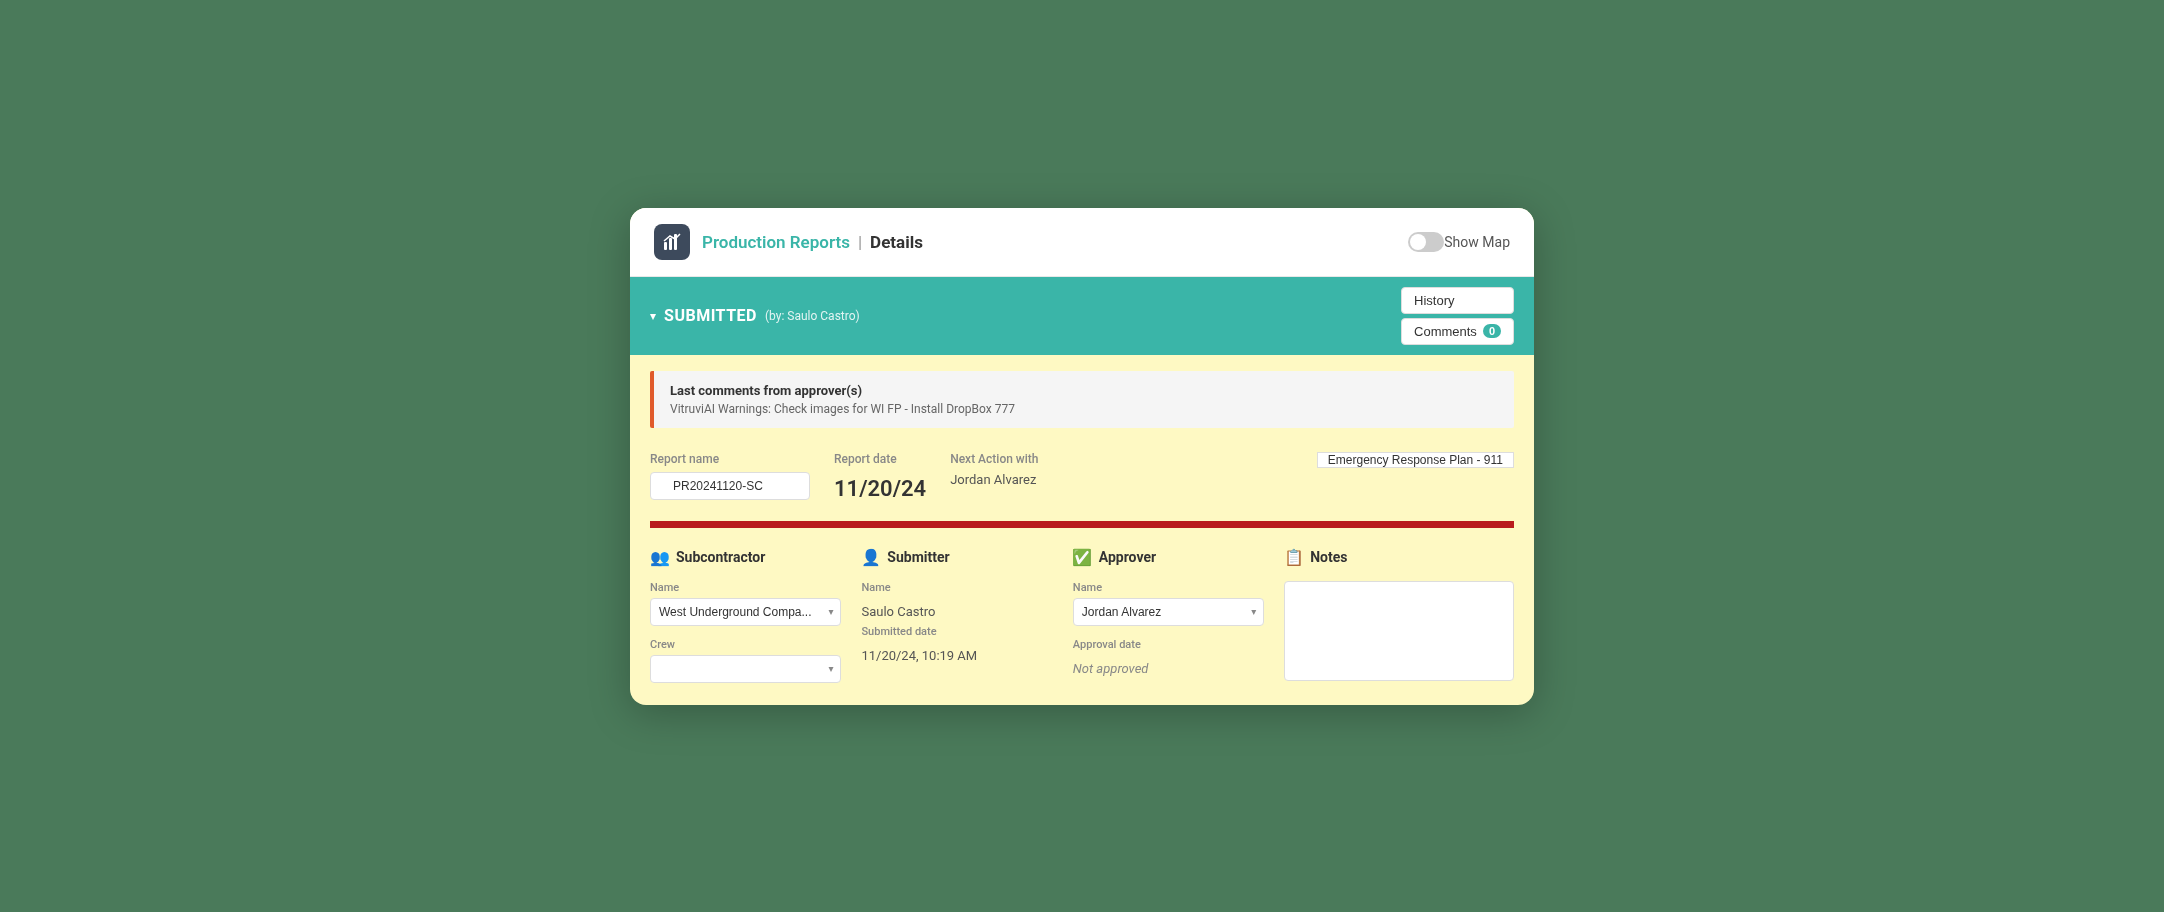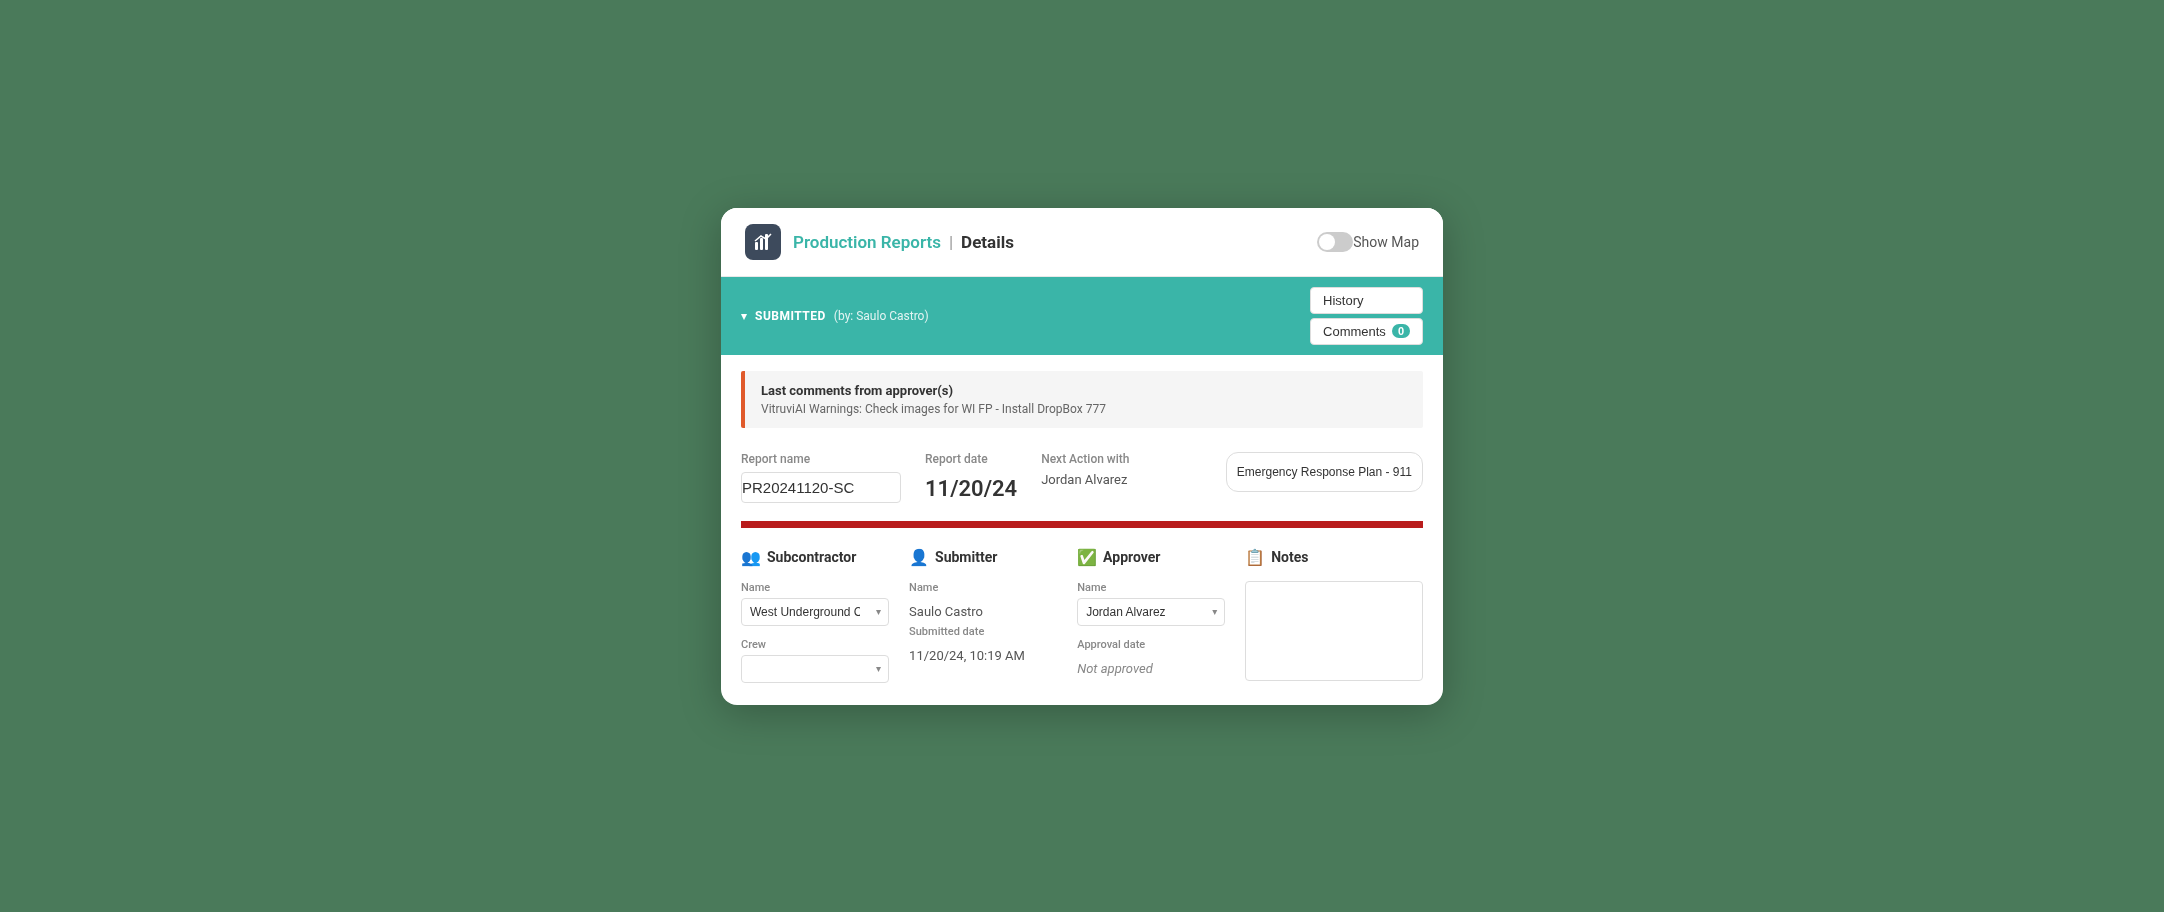--- a/index.html
+++ b/index.html
@@ -7,24 +7,24 @@
       background-color: #4a7a5a;
       font-family: -apple-system, BlinkMacSystemFont, 'Segoe UI', Roboto, sans-serif;
       display: flex;
       justify-content: center;
       align-items: center;
       min-height: 100vh;
       width: 2164px;
       height: 912px;
     }
     .card {
-      background: #ffffff;
+      background: #fef9c3;
       border-radius: 16px;
       box-shadow: 0 8px 40px rgba(0,0,0,0.25);
-      width: 722px;
+      width: 904px;
       overflow: hidden;
     }
     .card-header {
       display: flex;
       align-items: center;
       justify-content: space-between;
       padding: 16px 24px;
       border-bottom: 1px solid #e8e8e8;
       background: #fff;
     }
@@ -103,21 +103,21 @@
       display: flex;
       align-items: center;
       gap: 8px;
     }
     .status-chevron {
       color: #fff;
       font-size: 12px;
     }
     .status-label {
       color: #fff;
-      font-size: 12px;
+      font-size: 16px;
       font-weight: 700;
       letter-spacing: 0.5px;
     }
     .status-by {
       color: rgba(255,255,255,0.85);
       font-size: 12px;
       font-weight: 400;
     }
     .status-right {
       display: flex;
@@ -181,40 +181,40 @@
       gap: 6px;
     }
     .form-group label {
       font-size: 12px;
       color: #888;
       font-weight: 500;
     }
     .form-group input[type="text"] {
       border: 1px solid #ddd;
       border-radius: 4px;
-      padding: 6px 0;
-      font-size: 15px;
+      padding: 6px 22px;
+      font-size: 12px;
       color: #333;
       width: 160px;
     }
     .report-date-value {
       font-size: 22px;
       font-weight: 600;
       color: #333;
       padding: 4px 0;
     }
     .next-action-value {
       font-size: 13px;
       color: #555;
     }
     .emergency-tag {
       background: #fff;
       border: 1px solid #ddd;
-      border-radius: 12px;
-      padding: 12px 10px;
+      border-radius: 0;
+      padding: 0 10px;
       font-size: 12px;
       color: #333;
       cursor: pointer;
       white-space: nowrap;
       margin-left: auto;
     }
     .sections-row {
       display: flex;
       gap: 20px;
     }

